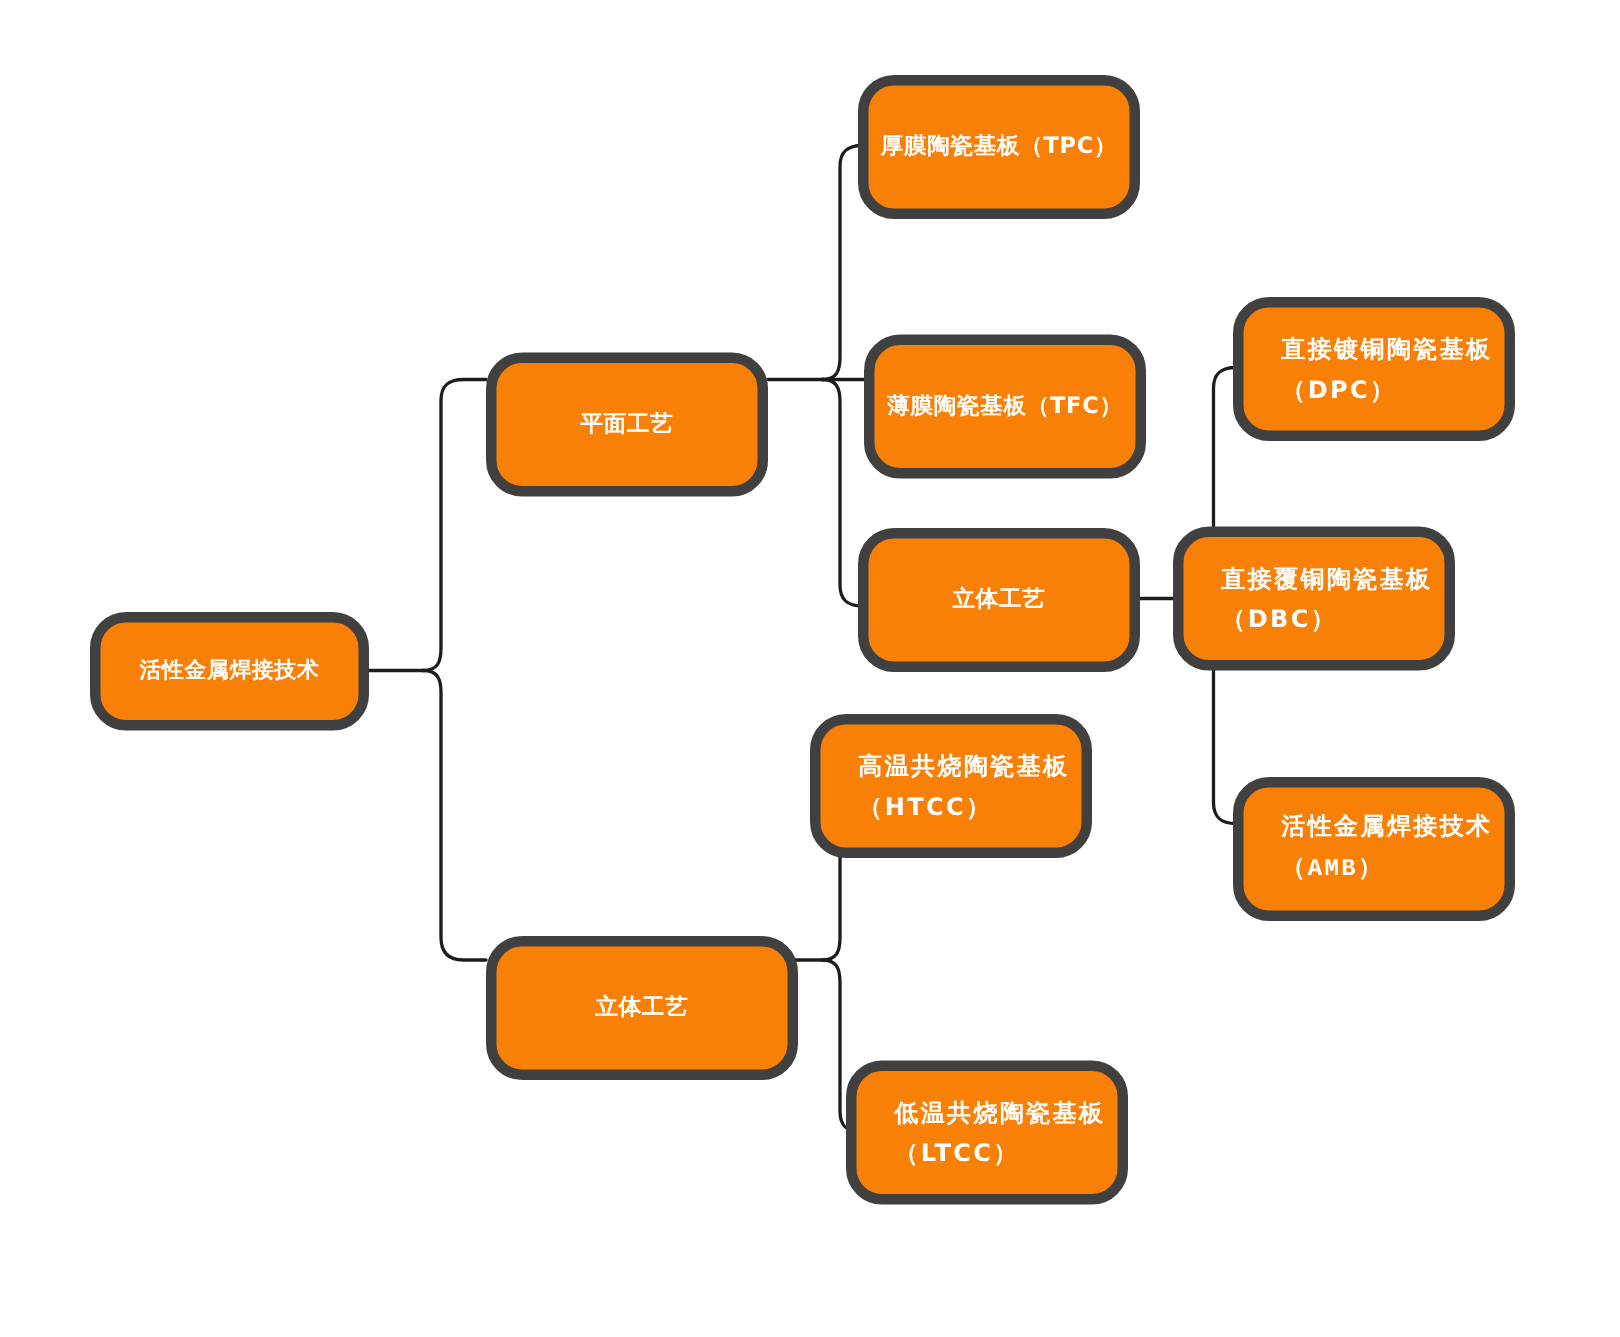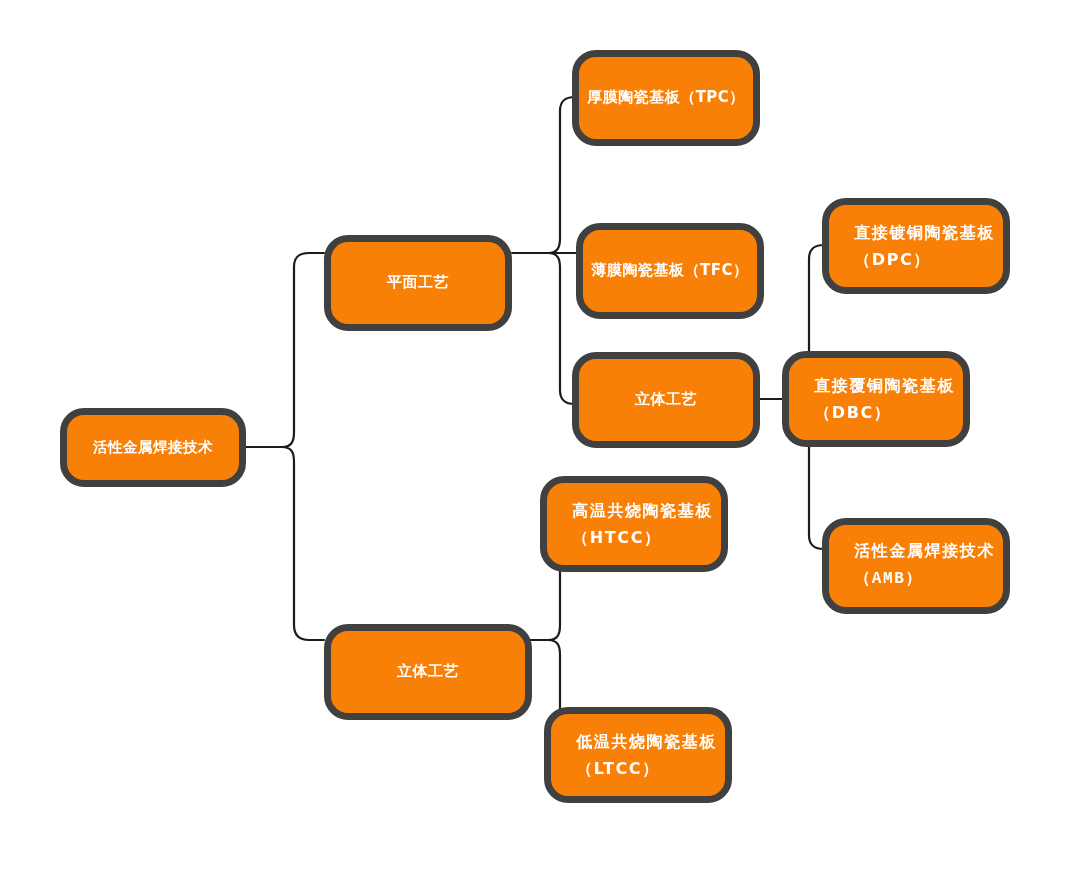--- a/index.html
+++ b/index.html
@@ -124,21 +124,21 @@
 
   <div class="node node-single" style="left:572px; top:352px; width:188px; height:96px;">
     <span class="node-label">立体工艺</span>
   </div>
 
   <div class="node node-two-line" style="left:540px; top:476px; width:188px; height:96px;">
     <span class="node-label">高温共烧陶瓷基板
 （HTCC）</span>
   </div>
 
-  <div class="node node-two-line" style="left:544px; top:707px; width:188px; height:96px;">
+  <div class="node node-two-line" style="left:564px; top:707px; width:188px; height:96px;">
     <span class="node-label">低温共烧陶瓷基板
 （LTCC）</span>
   </div>
 
   <div class="node node-two-line" style="left:822px; top:198px; width:188px; height:96px;">
     <span class="node-label">直接镀铜陶瓷基板
 （DPC）</span>
   </div>
 
   <div class="node node-two-line" style="left:782px; top:351px; width:188px; height:96px;">

